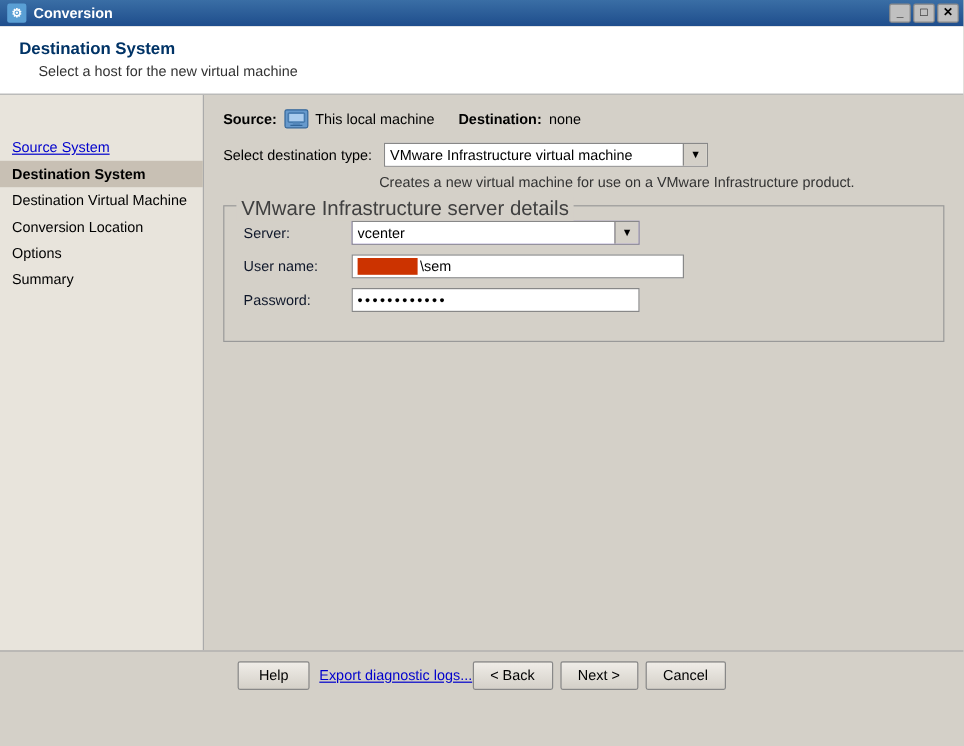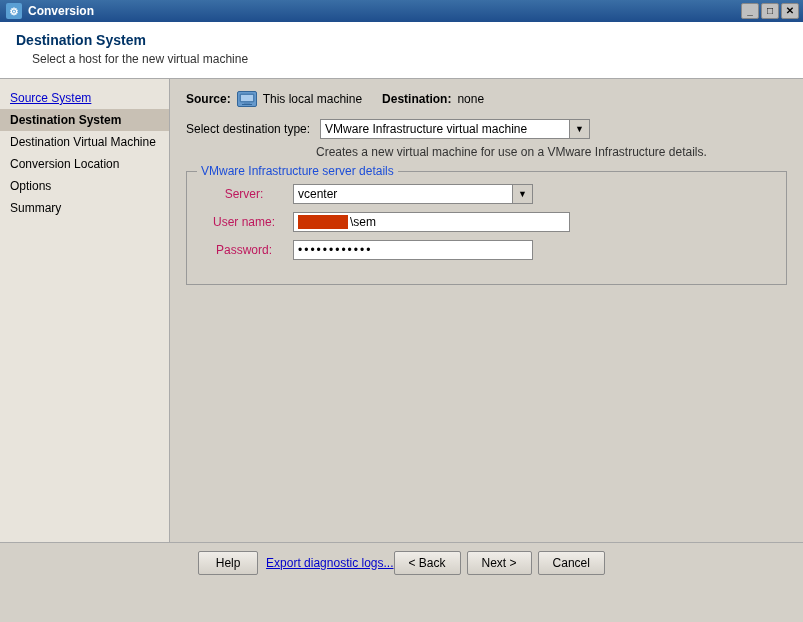--- a/index.html
+++ b/index.html
@@ -107,20 +107,21 @@
       font-size: 12px;
     }
     .sidebar-item.active {
       background: #c8c0b4;
       font-weight: bold;
       color: #000;
     }
     .sidebar-item.link {
       color: #0000cc;
       text-decoration: underline;
+      margin-top: 25px;
     }
 
     
     .right-panel {
       flex: 1;
       background: #d4d0c8;
       padding: 12px 16px;
       overflow: auto;
     }
 
@@ -206,36 +207,36 @@
       padding: 12px 16px 16px 16px;
       position: relative;
       margin-top: 4px;
     }
     .group-box-legend {
       position: absolute;
       top: -8px;
       left: 10px;
       background: #d4d0c8;
       padding: 0 4px;
-      font-size: 12px;
-      color: #1d4ed8;
+      font-size: 17px;
+      color: #404040;
     }
 
     
     .form-row {
       display: flex;
       align-items: center;
       margin-bottom: 8px;
     }
     .form-label {
       width: 90px;
-      text-align: center;
+      text-align: left;
       padding-right: 8px;
       font-size: 12px;
-      color: #be185d;
+      color: #0f172a;
     }
     .form-input {
       border: 1px solid #888;
       background: white;
       font-size: 12px;
       padding: 2px 4px;
       outline: none;
     }
     .form-input-combo {
       display: flex;
@@ -391,21 +392,21 @@
       </div>
 
       <div class="select-dest-row">
         <span class="select-dest-label">Select destination type:</span>
         <div class="select-dest-combo">
           <select><option value="VMware Infrastructure virtual machine">VMware Infrastructure virtual machine</option></select>
           <div class="combo-arrow">▼</div>
         </div>
       </div>
 
-      <div class="desc-text">Creates a new virtual machine for use on a VMware Infrastructure details.</div>
+      <div class="desc-text">Creates a new virtual machine for use on a VMware Infrastructure product.</div>
 
       <div class="group-box">
         <span class="group-box-legend">VMware Infrastructure server details</span>
 
         <div class="form-row">
           <span class="form-label">Server:</span>
           <div class="form-input-combo">
             <input type="text" value="vcenter" style="">
             <div class="combo-arrow">▼</div>
           </div>

